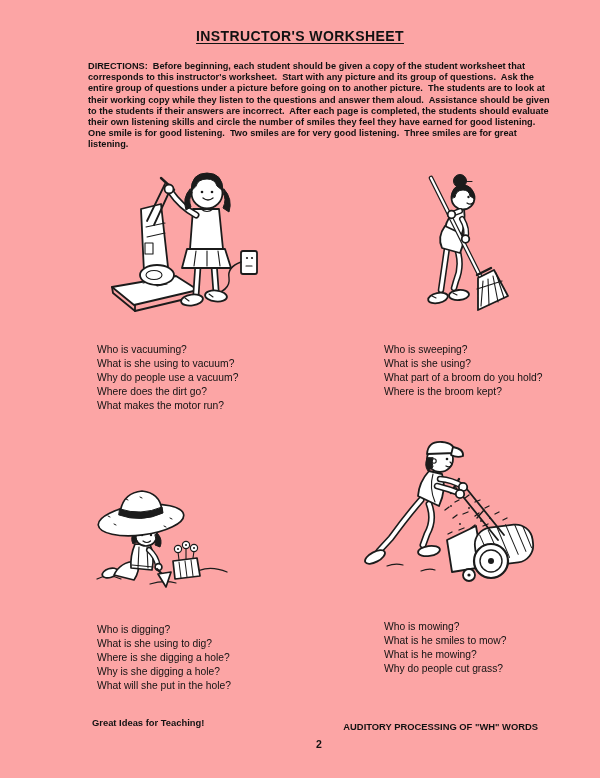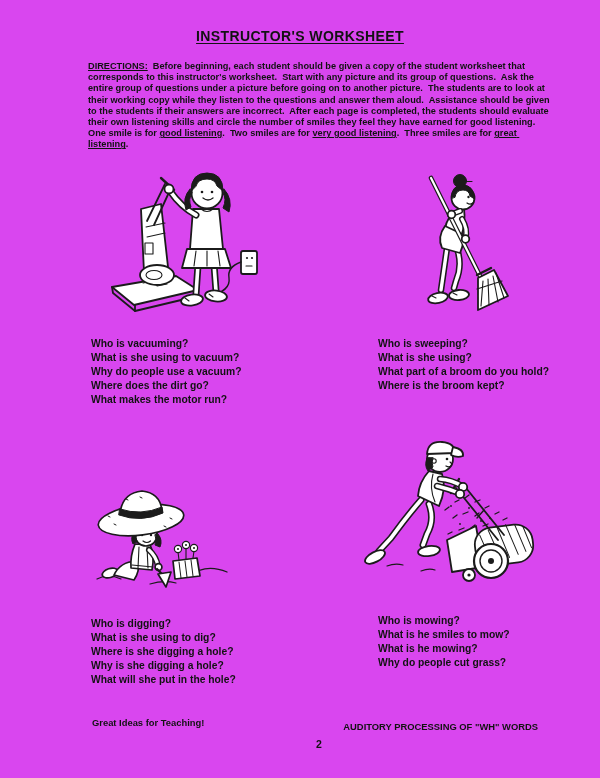--- a/index.html
+++ b/index.html
@@ -1,23 +1,23 @@
 <!DOCTYPE html>
 <html><head>
 <meta charset="utf-8">
 <style>
   html,body{margin:0;padding:0;background:#ffffff;}
-  .page{position:relative;width:600px;height:778px;background:#d946ef;font-family:"Liberation Sans",sans-serif;color:#121212;overflow:hidden;}
+  .page{position:relative;width:600px;height:778px;background:#fca5a5;font-family:"Liberation Sans",sans-serif;color:#121212;overflow:hidden;}
   .title{position:absolute;top:28px;left:0;width:600px;text-align:center;font-size:14px;font-weight:bold;letter-spacing:.4px;margin:0;}
   .title span{text-decoration:underline;text-underline-offset:2px;}
   .directions{position:absolute;top:61px;left:88px;width:470px;font-size:9.2px;font-weight:bold;line-height:11.2px;margin:0;white-space:pre-wrap;}
-  .u{text-decoration:underline;}
+  .u{}
   .illus{position:absolute;}
   .illus svg{display:block;width:100%;height:100%;}
-  .questions{position:absolute;margin:1px;padding:0;list-style:none;font-size:10.3px;font-weight:bold;line-height:13.9px;}
+  .questions{position:absolute;margin:7px;padding:0;list-style:none;font-size:10.3px;font-weight:normal;line-height:13.9px;}
   .footer-left{position:absolute;left:92px;top:717px;font-size:9.4px;font-weight:bold;text-align:right;}
   .footer-right{position:absolute;right:62px;top:721px;font-size:9.4px;font-weight:bold;}
   .pageno{position:absolute;left:316px;top:738px;font-size:10.5px;font-weight:bold;}
 </style>
 </head>
 <body>
 
 <div class="page">
 
   <h1 class="title"><span>INSTRUCTOR'S WORKSHEET</span></h1>

